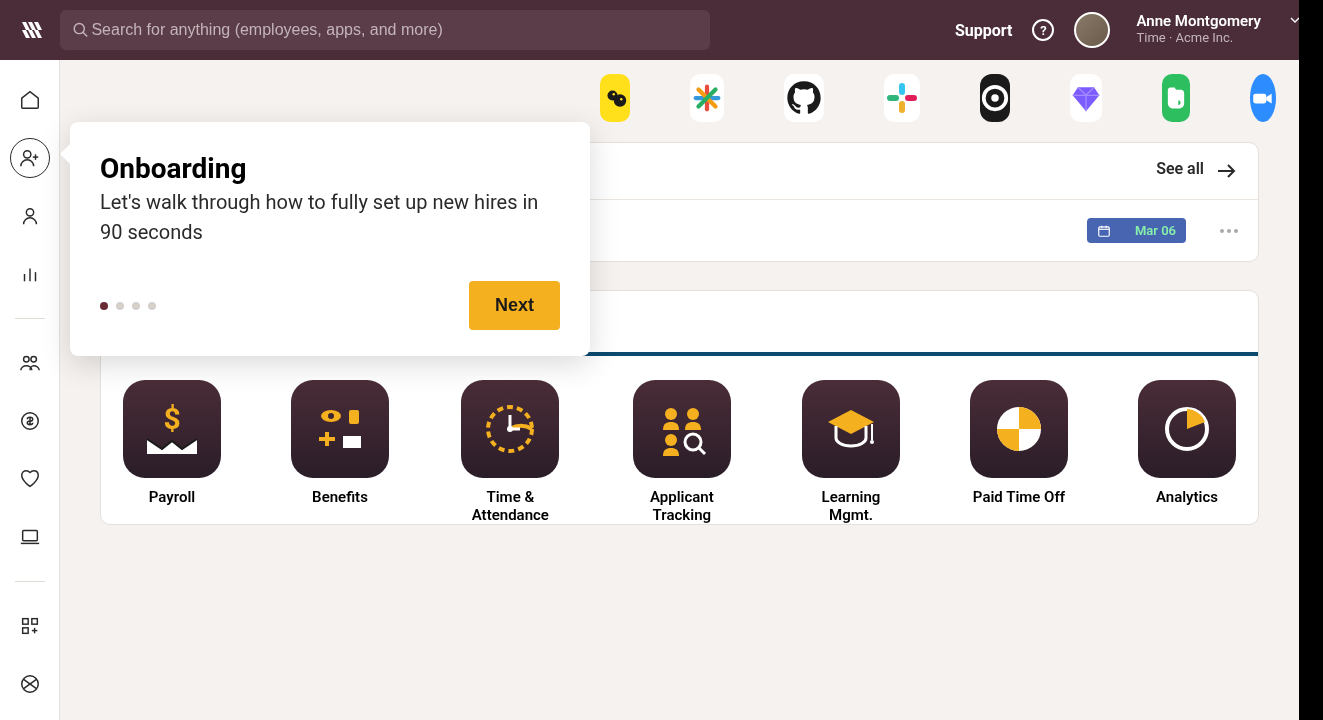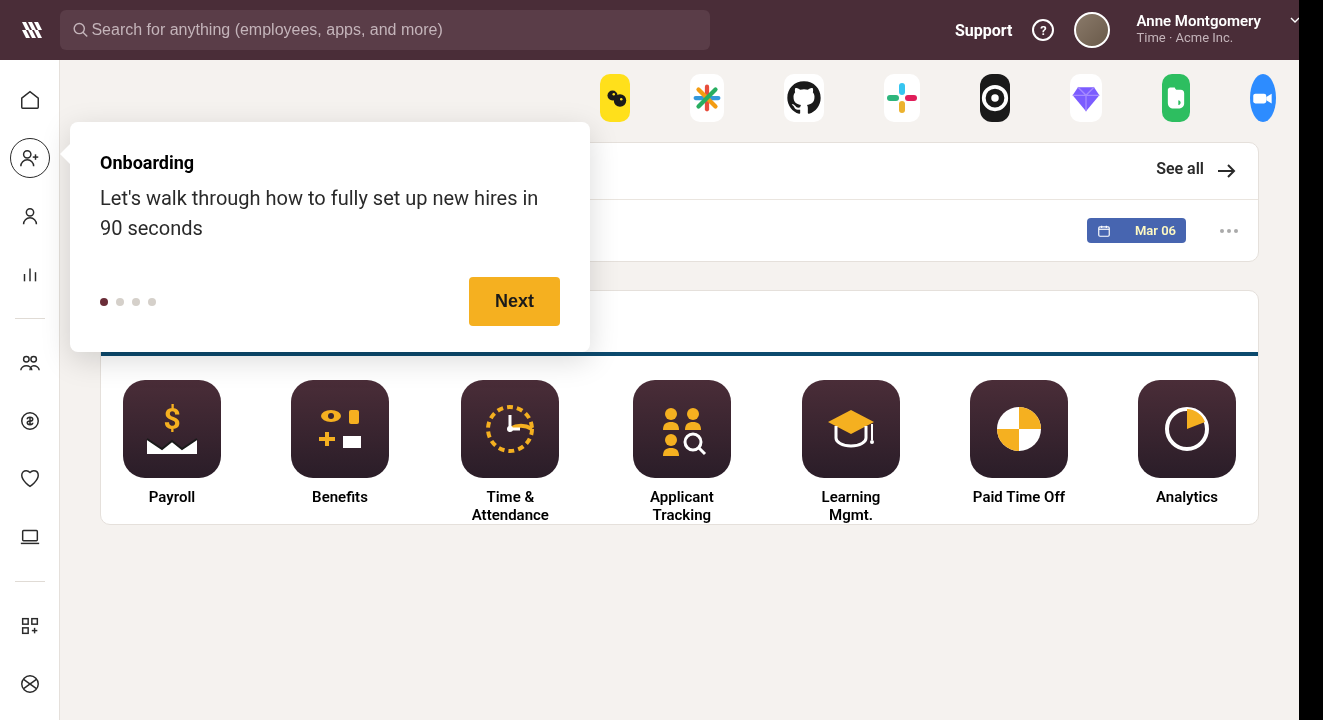--- a/index.html
+++ b/index.html
@@ -39,35 +39,35 @@
 .app-icon { width: 48px; height: 48px; border-radius: 10px; display: flex; align-items: center; justify-content: center; font-size: 28px; }
 
 
 .card { background: #fff; border: 1px solid #e5e0db; border-radius: 10px; margin-bottom: 28px; }
 .card-header { display: flex; align-items: center; padding: 16px 20px; border-bottom: 1px solid #eae5df; }
 .see-all { margin-left: auto; display: flex; align-items: flex-start; gap: 10px; font-size: 16px; font-weight: 600; color: #2a2a2a; cursor: pointer; }
 .filter-icon { width: 20px; margin-right: 18px; }
 .task-row { display: flex; align-items: center; padding: 18px 20px; gap: 20px; }
 .checkbox { width: 18px; height: 18px; border: 1.5px solid #8a8580; border-radius: 2px; }
 .task-text { font-size: 16px; font-weight: 600; color: #2a2a2a; }
-.task-date { margin-left: auto; background: #4765b0; color: #fef9c3; font-size: 13px; font-weight: 600; padding: 5px 10px; border-radius: 4px; display: flex; align-items: center; gap: 24px; }
+.task-date { margin-left: auto; background: #4765b0; color: #86efac; font-size: 13px; font-weight: 600; padding: 5px 10px; border-radius: 4px; display: flex; align-items: center; gap: 24px; }
 .task-more { display: flex; gap: 3px; margin-left: 14px; }
 .task-more span { width: 4px; height: 4px; background: #aaa; border-radius: 50%; }
 
 
 .apps-title { font-size: 22px; font-weight: 700; padding: 22px 22px 14px; border-bottom: 4px solid #0c4a6e; margin: 0 0 24px; }
 .apps-grid { display: flex; gap: 70px; padding: 0 22px; }
 .app-tile { display: flex; flex-direction: column; align-items: center; gap: 10px; cursor: pointer; }
 .app-tile-icon { width: 98px; height: 98px; border-radius: 22px; background: linear-gradient(180deg, #4a2d38, #2a1d28); display: flex; align-items: center; justify-content: center; color: #f5b020; font-size: 44px; }
 .app-tile-label { font-size: 15px; font-weight: 600; text-align: center; }
 
 
 .popover { position: absolute; top: 122px; left: 70px; width: 520px; background: #fff; border-radius: 8px; box-shadow: 0 8px 30px rgba(0,0,0,0.15); padding: 30px 30px 26px; z-index: 100; }
 .popover::before { content: ''; position: absolute; top: 22px; left: -10px; width: 0; height: 0; border-top: 10px solid transparent; border-bottom: 10px solid transparent; border-right: 10px solid #fff; }
-.popover-title { font-size: 18px; font-weight: 700; margin-bottom: 10px; }
+.popover-title { font-size: 28px; font-weight: 700; margin-bottom: 2px; }
 .popover-body { font-size: 20px; line-height: 1.5; color: #2a2a2a; }
 .popover-footer { display: flex; align-items: center; margin-top: 34px; }
 .dots { display: flex; gap: 8px; }
 .dot { width: 8px; height: 8px; border-radius: 50%; background: #d5d0ca; }
 .dot.active { background: #6a2d38; }
 .next-btn { margin-left: auto; background: #f5b020; color: #1a1a1a; font-size: 18px; font-weight: 600; padding: 14px 26px; border: none; border-radius: 4px; cursor: pointer; }
 
 .rightedge { position: absolute; top: 0; right: 0; width: 24px; height: 100%; background: #000; }
 
 svg { display: block; }

